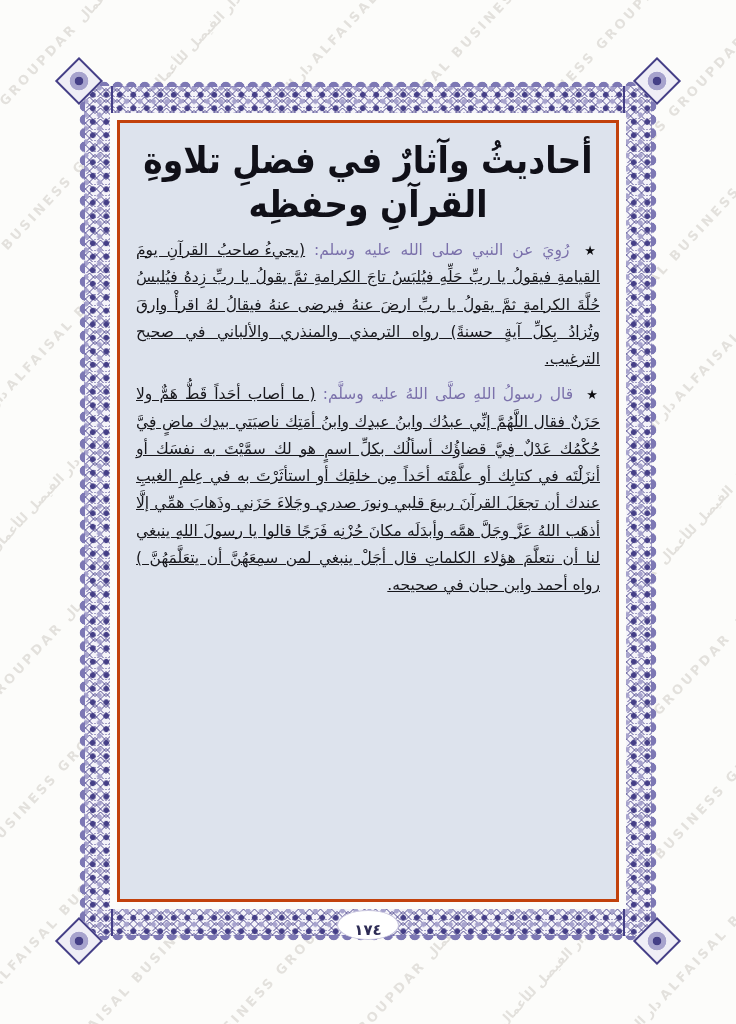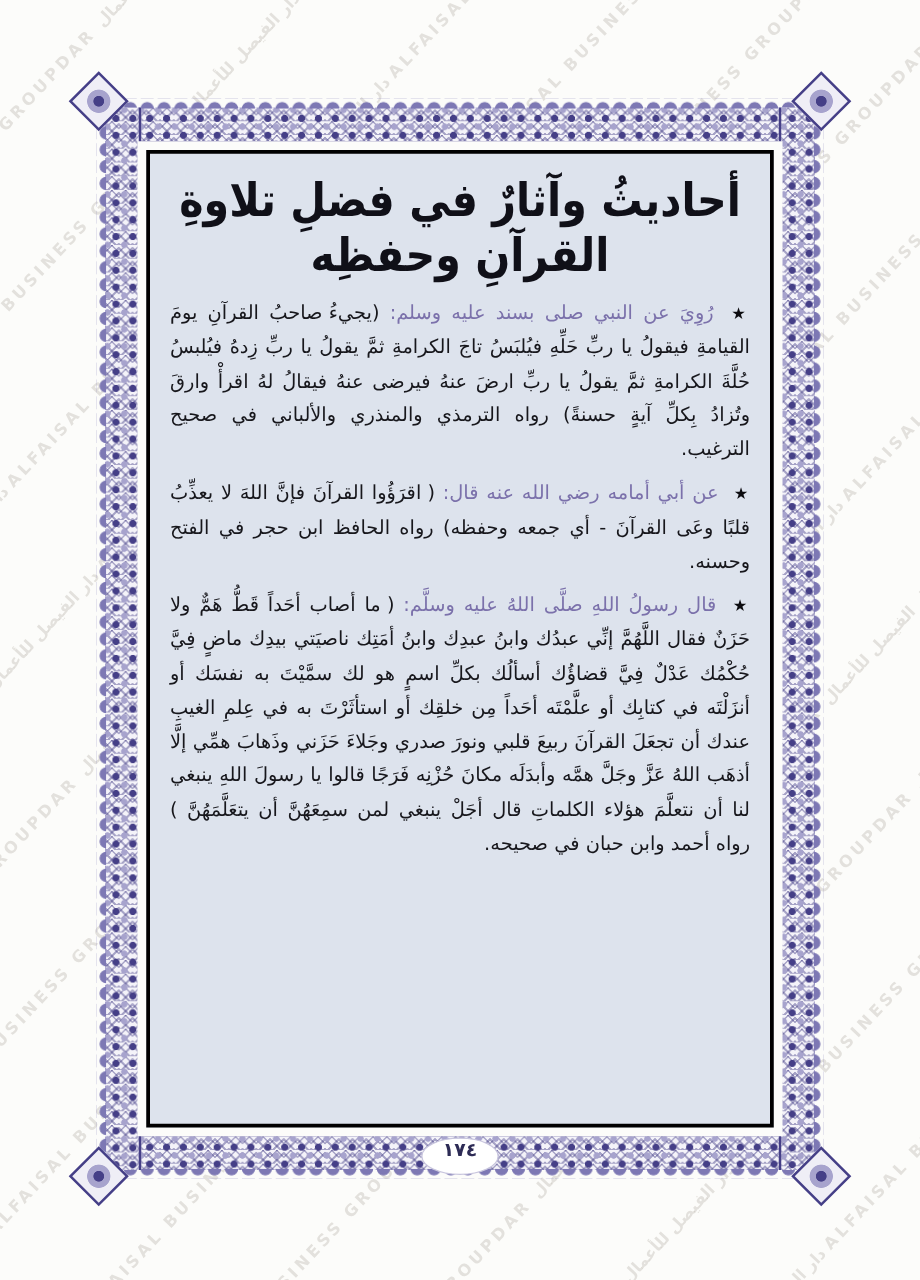--- a/index.html
+++ b/index.html
@@ -56,47 +56,47 @@
     border:2px solid #453f87;
   }
   .corner-tl{left:62px;top:64px;}
   .corner-tr{right:62px;top:64px;}
   .corner-bl{left:62px;bottom:66px;}
   .corner-br{right:62px;bottom:66px;}
 
   
   .content-frame{
     position:absolute;z-index:4;left:117px;right:117px;top:120px;bottom:122px;
-    background:#dde3ed;border:3px solid #000000;
+    background:#dde3ed;border:3px solid #c2410c;
     box-shadow:0 0 0 7px #fcfcfa;
     box-sizing:border-box;
     padding:6px 16px 8px 16px;
     overflow:hidden;
   }
   .calligraphy-title{
     direction:rtl;text-align:center;
     font-size:33px;font-weight:bold;color:#101018;
     margin:14px 0 16px 0;letter-spacing:-1px;
     transform:scaleY(1.12);
   }
   .hadith{
     direction:rtl;text-align:justify;
     font-size:15.5px;line-height:1.76;color:#17171c;
     margin:0 0 8px 0;
   }
   .star{color:#0c0c10;font-size:13px;margin-left:6px;}
   .intro{color:#7b71ab;}
-  .htext{color:#17171c;}
+  .htext{color:#17171c;text-decoration:underline;}
 
   
   .page-num{
     position:absolute;z-index:6;left:50%;bottom:84px;transform:translateX(-50%);
     width:60px;height:28px;background:#ffffff;border-radius:50%;
     border:1px solid #c9c6de;
-    display:flex;align-items:flex-start;justify-content:center;
+    display:flex;align-items:flex-end;justify-content:center;
     font-size:15px;font-weight:bold;color:#2d2b55;
   }
 </style>
 </head>
 <body>
 
 <div class="watermark">
   <div class="wm-rotor">
     <div class="wm-line">ALFAISAL BUSINESS GROUPDAR دار الفيصل للأعمال   ALFAISAL BUSINESS GROUPDAR دار الفيصل للأعمال   ALFAISAL BUSINESS GROUPDAR دار الفيصل للأعمال   ALFAISAL BUSINESS GROUPDAR دار الفيصل للأعمال   ALFAISAL BUSINESS GROUPDAR دار الفيصل للأعمال</div>
     <div class="wm-line">ALFAISAL BUSINESS GROUPDAR دار الفيصل للأعمال   ALFAISAL BUSINESS GROUPDAR دار الفيصل للأعمال   ALFAISAL BUSINESS GROUPDAR دار الفيصل للأعمال   ALFAISAL BUSINESS GROUPDAR دار الفيصل للأعمال   ALFAISAL BUSINESS GROUPDAR دار الفيصل للأعمال</div>
@@ -131,30 +131,25 @@
 <div class="corner corner-tr"></div>
 <div class="corner corner-bl"></div>
 <div class="corner corner-br"></div>
 
 <div class="content-frame">
 
   <div class="calligraphy-title">أحاديثُ وآثارٌ في فضلِ تلاوةِ القرآنِ وحفظِه</div>
 
   <p class="hadith">
     <span class="star">★</span>
-    <span class="intro">رُوِيَ عن النبي صلى بسند عليه وسلم:</span>
+    <span class="intro">رُوِيَ عن النبي صلى الله عليه وسلم:</span>
     <span class="htext">(يجيءُ صاحبُ القرآنِ يومَ القيامةِ فيقولُ يا ربِّ حَلِّهِ فيُلبَسُ تاجَ الكرامةِ ثمَّ يقولُ يا ربِّ زِدهُ فيُلبسُ حُلَّةَ الكرامةِ ثمَّ يقولُ يا ربِّ ارضَ عنهُ فيرضى عنهُ فيقالُ لهُ اقرأْ وارقَ وتُزادُ بِكلِّ آيةٍ حسنةً) رواه الترمذي والمنذري والألباني في صحيح الترغيب.</span>
   </p>
 
 
-  <p class="hadith">
-    <span class="star">★</span>
-    <span class="intro">عن أبي أمامه رضي الله عنه قال:</span>
-    <span class="htext">( اقرَؤُوا القرآنَ فإنَّ اللهَ لا يعذِّبُ قلبًا وعَى القرآنَ - أي جمعه وحفظه) رواه الحافظ ابن حجر في الفتح وحسنه.</span>
-  </p>
 
 
 
 
   <p class="hadith">
     <span class="star">★</span>
     <span class="intro">قال رسولُ اللهِ صلَّى اللهُ عليه وسلَّم:</span>
     <span class="htext">( ما أصاب أحَداً قَطُّ هَمٌّ ولا حَزَنٌ فقال اللَّهُمَّ إنِّي عبدُك وابنُ عبدِك وابنُ أمَتِك ناصيَتي بيدِك ماضٍ فِيَّ حُكْمُك عَدْلٌ فِيَّ قضاؤُك أسألُك بكلِّ اسمٍ هو لك سمَّيْتَ به نفسَك أو أنزَلْتَه في كتابِك أو علَّمْتَه أحَداً مِن خلقِك أو استأثَرْتَ به في عِلمِ الغيبِ عندك أن تجعَلَ القرآنَ ربيعَ قلبي ونورَ صدري وجَلاءَ حَزَني وذَهابَ همِّي إلَّا أذهَب اللهُ عَزَّ وجَلَّ همَّه وأبدَلَه مكانَ حُزْنِه فَرَجًا قالوا يا رسولَ اللهِ ينبغي لنا أن نتعلَّمَ هؤلاء الكلماتِ قال أجَلْ ينبغي لمن سمِعَهُنَّ أن يتعَلَّمَهُنَّ ) رواه أحمد وابن حبان في صحيحه.</span>
   </p>
 

